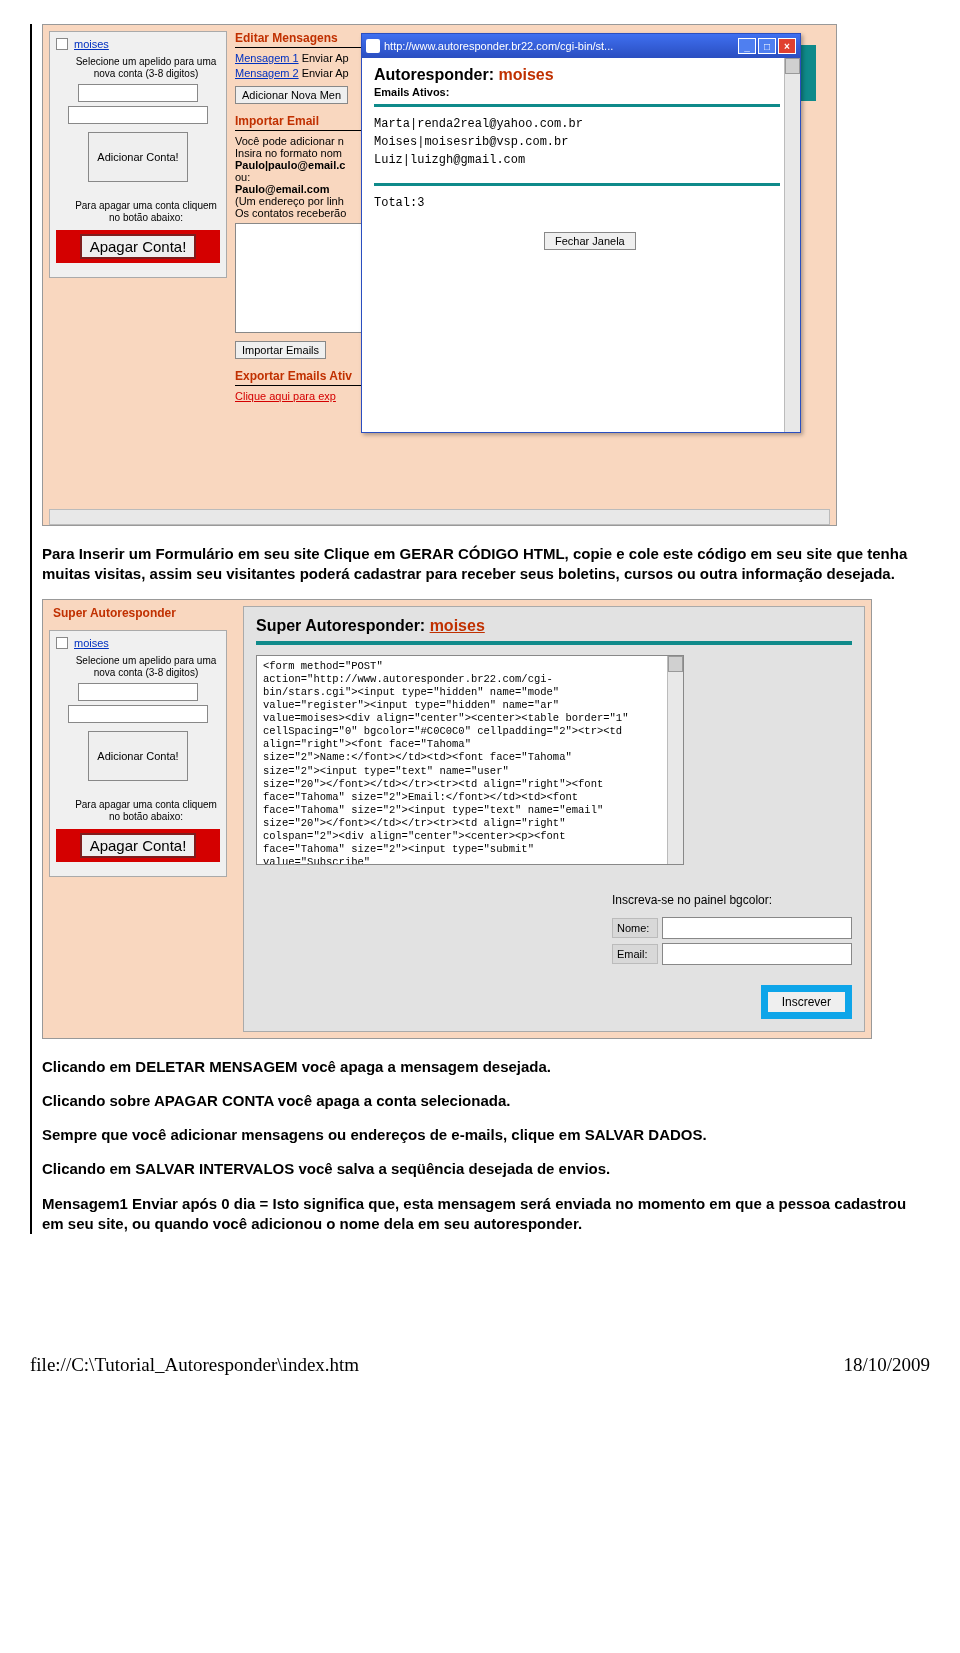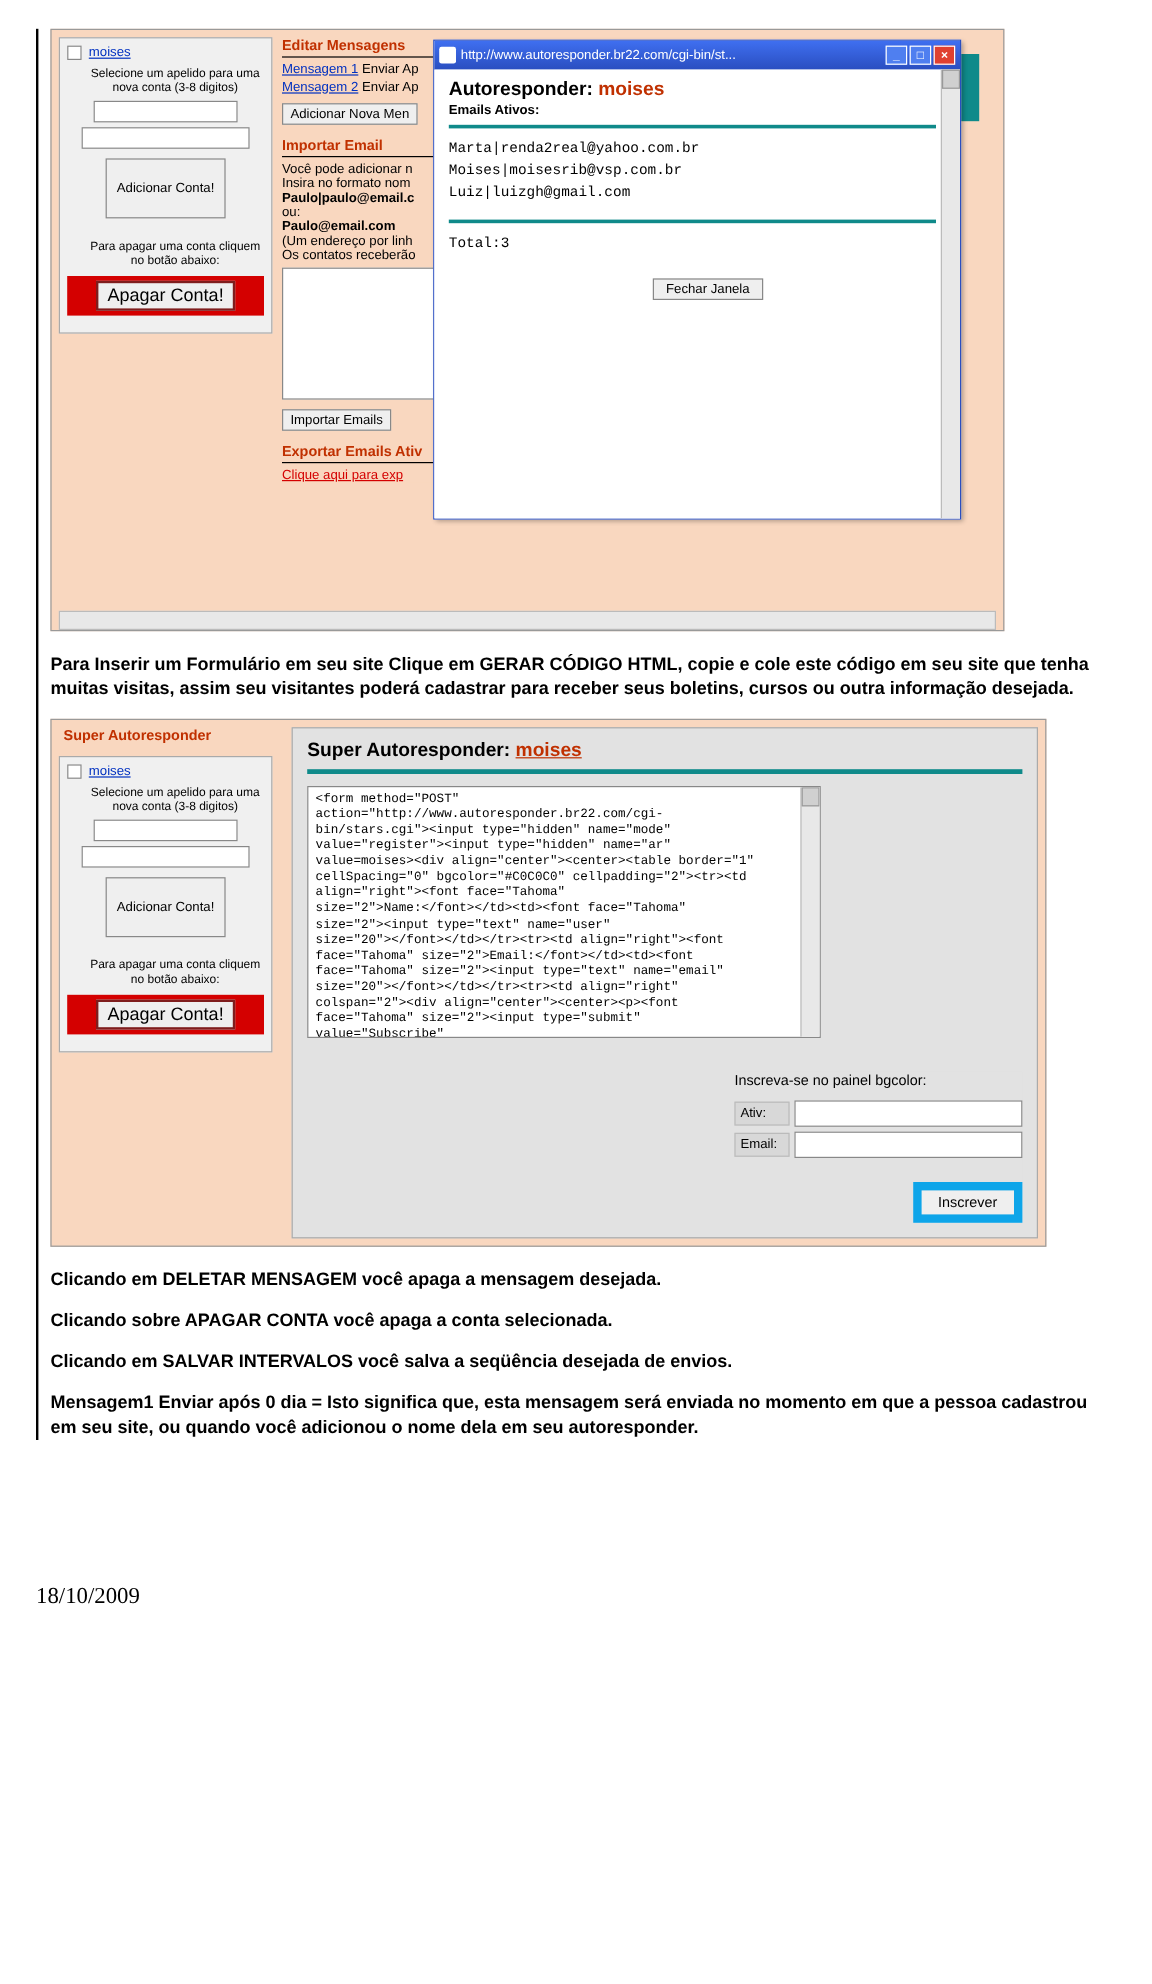--- a/index.html
+++ b/index.html
@@ -284,34 +284,36 @@
 size="20"&gt;&lt;/font&gt;&lt;/td&gt;&lt;/tr&gt;&lt;tr&gt;&lt;td align="right"
 colspan="2"&gt;&lt;div align="center"&gt;&lt;center&gt;&lt;p&gt;&lt;font
 face="Tahoma" size="2"&gt;&lt;input type="submit"
 value="Subscribe"
 name="B1"&gt;&lt;/font&gt;&lt;/td&gt;&lt;/tr&gt;&lt;/table&gt;&lt;/center&gt;&lt;/div&gt;&lt;/form&gt;</pre>
         </div>
 
         <div class="s2-signup">
           <div class="cap">Inscreva-se no painel bgcolor:</div>
           <div class="s2-row">
-            <label>Ativ:</label>
+            <label>Nome:</label>
             <div class="inp"></div>
           </div>
           <div class="s2-row">
             <label>Email:</label>
             <div class="inp"></div>
           </div>
           <span class="s2-sub">Inscrever</span>
         </div>
       </div>
     </div>
 
     <p class="para">Clicando em DELETAR MENSAGEM você apaga a mensagem desejada.</p>
     <p class="para">Clicando sobre APAGAR CONTA você apaga a conta selecionada.</p>
+    <p class="para">Sempre que você adicionar mensagens ou endereços de e-mails, clique em SALVAR DADOS.</p>
     <p class="para">Clicando em SALVAR INTERVALOS você salva a seqüência desejada de envios.</p>
     <p class="para">Mensagem1   Enviar após 0 dia = Isto significa que, esta mensagem será enviada no momento em que a pessoa cadastrou em seu site, ou quando você adicionou o nome dela em seu autoresponder.</p>
   </div>
 
   <div class="footer">
+    <span>file://C:\Tutorial_Autoresponder\index.htm</span>
     <span>18/10/2009</span>
   </div>
 </div>
 
 </body></html>

